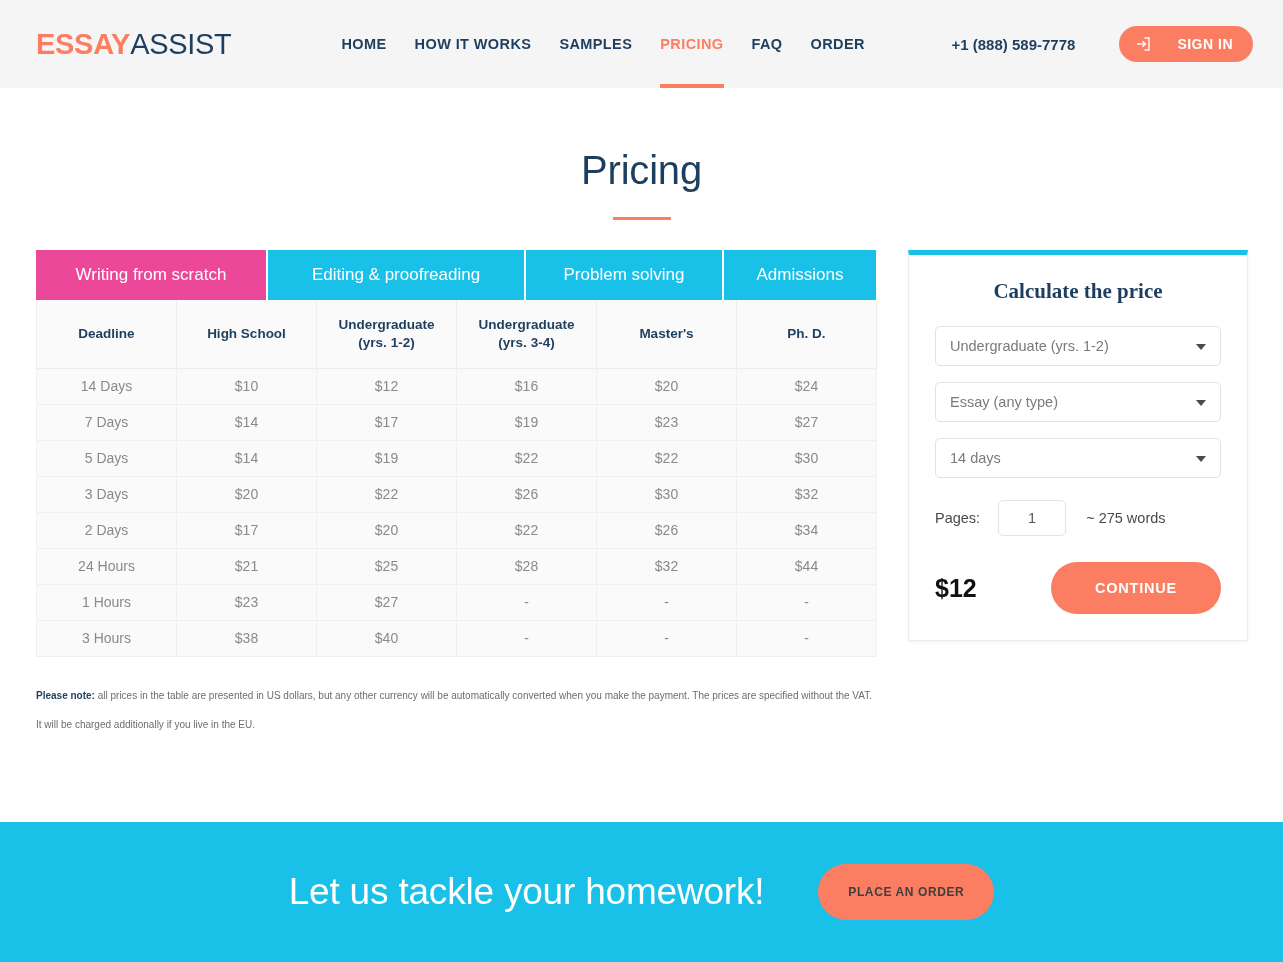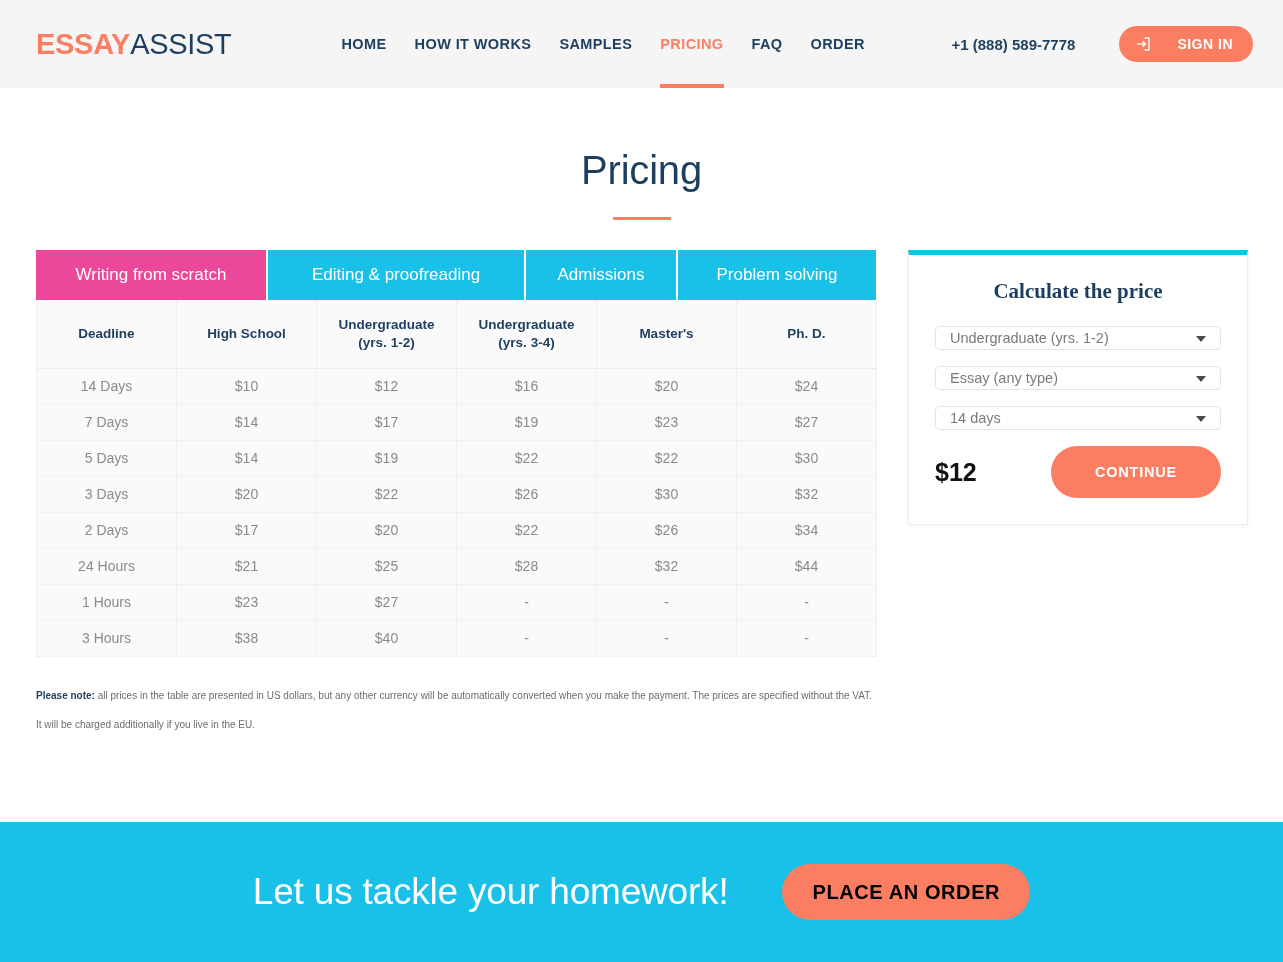--- a/index.html
+++ b/index.html
@@ -206,21 +206,21 @@
   .calc-title {
     text-align: center;
     font-size: 21px;
     font-weight: 700;
     color: #1d3e5e;
     margin: 0 0 22px;
     font-family: Liberation Serif, serif;
   }
   .calc-select {
     position: relative;
-    height: 24px;
+    height: 40px;
     border: 1px solid #e3e3e3;
     border-radius: 5px;
     display: flex;
     align-items: center;
     padding: 0 34px 0 14px;
     font-size: 14.5px;
     color: #7a7a7a;
     margin-bottom: 16px;
     cursor: pointer;
     background: #fff;
@@ -302,26 +302,26 @@
   }
   .cta-text {
     color: #ffffff;
     font-size: 37px;
     font-weight: 500;
     letter-spacing: -0.2px;
     white-space: nowrap;
   }
   .cta-btn {
     background: #fb7e62;
-    color: #000000;
+    color: #404040;
     border: none;
     border-radius: 28px;
     height: 56px;
     padding: 0 30px;
-    font-size: 20px;
+    font-size: 12px;
     font-weight: 600;
     letter-spacing: 0.6px;
     cursor: pointer;
     white-space: nowrap;
     font-family: "Liberation Sans", sans-serif;
     text-align: right;
   }
 </style>
 </head>
 <body>
@@ -360,22 +360,22 @@
   <div class="title-rule"></div>
 </div>
 
 <div class="content">
 
   <div class="left-col">
 
     <div class="tabs">
       <div class="tab tab-0 active">Writing from scratch</div>
       <div class="tab tab-1">Editing &amp; proofreading</div>
+      <div class="tab tab-2">Problem solving</div>
       <div class="tab tab-3">Admissions</div>
-      <div class="tab tab-2">Problem solving</div>
     </div>
 
     <table class="price-table">
       <colgroup>
         <col class="col-deadline">
           <col class="col-hs">
           <col class="col-ug12">
         <col class="col-ug34">
           <col class="col-masters">
           <col class="col-phd">
@@ -489,20 +489,25 @@
       <div class="calc-select">
         <span>Essay (any type)</span>
         <span class="caret"></span>
       </div>
 
       <div class="calc-select">
         <span>14 days</span>
         <span class="caret"></span>
       </div>
 
+      <div class="pages-row">
+        <span class="pages-label">Pages:</span>
+        <input class="pages-input" type="text" value="1" style="">
+        <span class="words-hint">~ 275 words</span>
+      </div>
 
       <div class="total-row">
         <span class="total-price">$12</span>
         <button class="continue-btn">CONTINUE</button>
       </div>
     </div>
   </div>
 </div>
 
 <div class="cta-banner">

